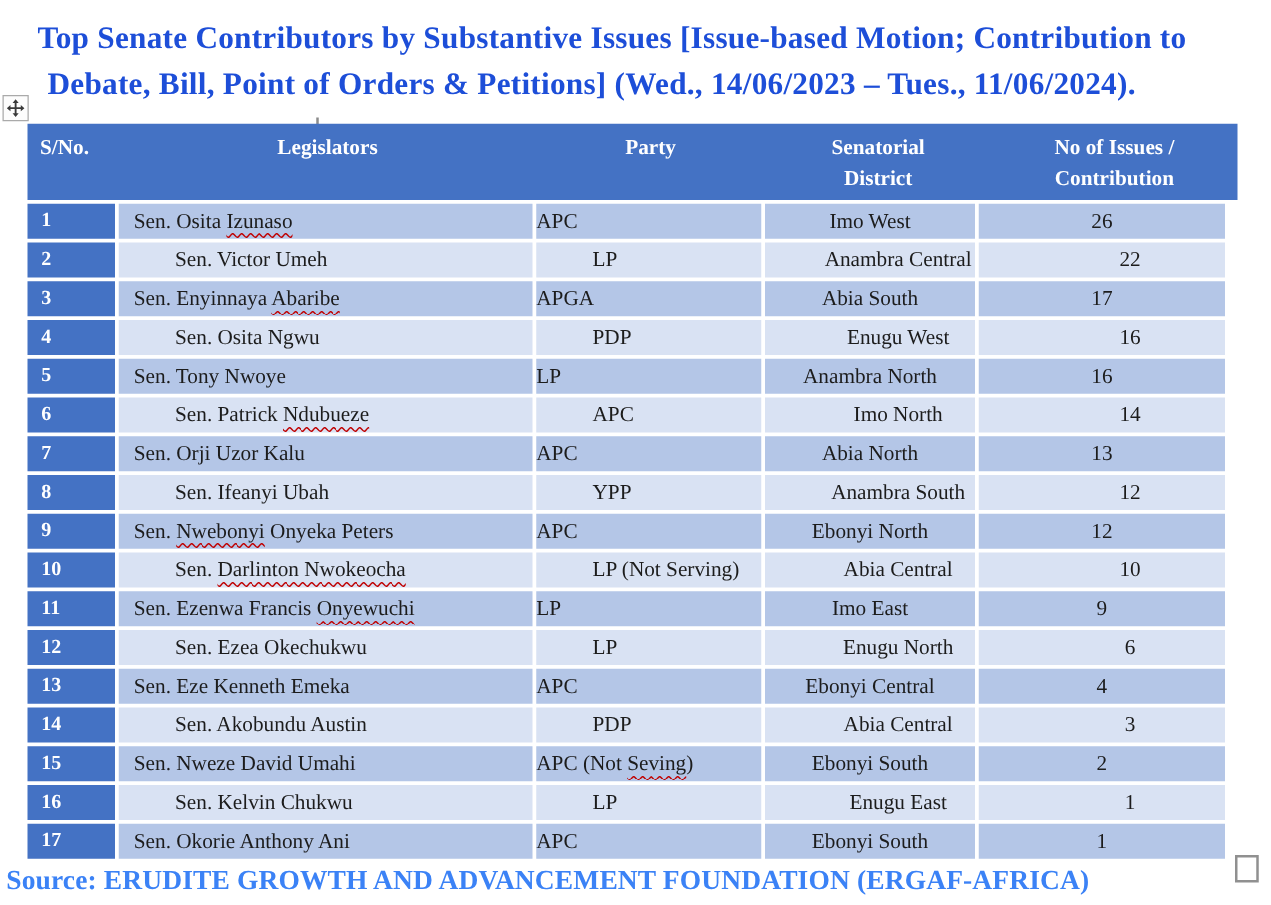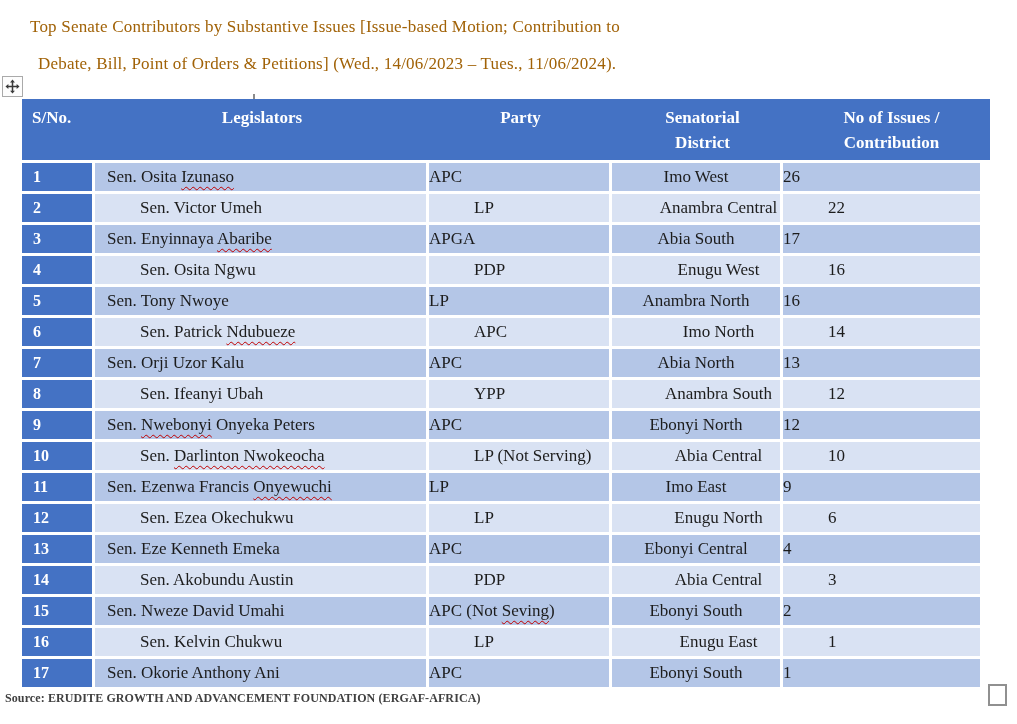--- a/index.html
+++ b/index.html
@@ -1,21 +1,21 @@
 <!DOCTYPE html>
 <html><head>
 <meta charset="utf-8">
 <style>
   html,body{margin:0;padding:0;}
   body{
     width:1017px;height:724px;position:relative;background:#ffffff;overflow:hidden;
     font-family:"Liberation Serif","DejaVu Serif",serif;
   }
   
-  .title-line{position:absolute;color:#a16207;font-weight:normal;font-size:17px;letter-spacing:.2px;white-space:nowrap;}
+  .title-line{position:absolute;color:#1d4ed8;font-weight:bold;font-size:25px;letter-spacing:.2px;white-space:nowrap;}
   #title1{left:30px;top:17px;}
   #title2{left:38px;top:54px;}
 
   
   .move-handle{position:absolute;left:2px;top:76px;width:21px;height:21px;background:#fdfdfd;
     border:1px solid #aaaaaa;box-sizing:border-box;display:flex;align-items:center;justify-content:center;}
   
   .caret{position:absolute;left:253px;top:94px;width:1.5px;height:33px;background:#777777;opacity:.85;}
 
   
@@ -30,31 +30,31 @@
   .th.c3 span{display:inline-block;max-width:110px;}
   .th.c4 span{display:inline-block;max-width:150px;}
 
   .tbody{display:flex;flex-direction:column;gap:3px;padding-top:3px;}
   .trow{display:flex;gap:3px;height:28px;font-size:17px;color:#1c1c1c;}
   .td{box-sizing:border-box;line-height:28px;white-space:nowrap;overflow:hidden;}
   .td.sno{width:70px;background:#4472C4;color:#ffffff;font-weight:bold;font-size:16px;padding-left:11px;}
   .td.name{width:331px;padding-left:12px;}
   .td.party{width:180px;}
   .td.district{width:168px;text-align:center;}
-  .td.issues{width:197px;}
+  .td.issues{width:197px;text-align:center;}
   .trow.dark .td:not(.sno){background:#B4C6E7;}
   .trow.light .td:not(.sno){background:#D9E2F3;padding-left:45px;}
 
   .squiggle{
     text-decoration:underline;text-decoration-style:wavy;text-decoration-color:#C00000;
     text-decoration-thickness:1px;text-underline-offset:4px;text-decoration-skip-ink:none;
   }
 
   
-  .source-line{position:absolute;left:5px;top:691px;font-weight:bold;font-size:12px;color:#404040;letter-spacing:.1px;white-space:nowrap;}
+  .source-line{position:absolute;left:5px;top:691px;font-weight:bold;font-size:22px;color:#3b82f6;letter-spacing:.1px;white-space:nowrap;}
 
   
   .resize-handle{position:absolute;left:988px;top:684px;width:19px;height:22px;background:#ffffff;
     border:2px solid #909090;box-sizing:border-box;}
 </style>
 </head>
 <body>
 
 <div class="title-line" id="title1">Top Senate Contributors by Substantive Issues [Issue-based Motion; Contribution to</div>
 <div class="title-line" id="title2">Debate, Bill, Point of Orders &amp; Petitions] (Wed., 14/06/2023 – Tues., 11/06/2024).</div>

